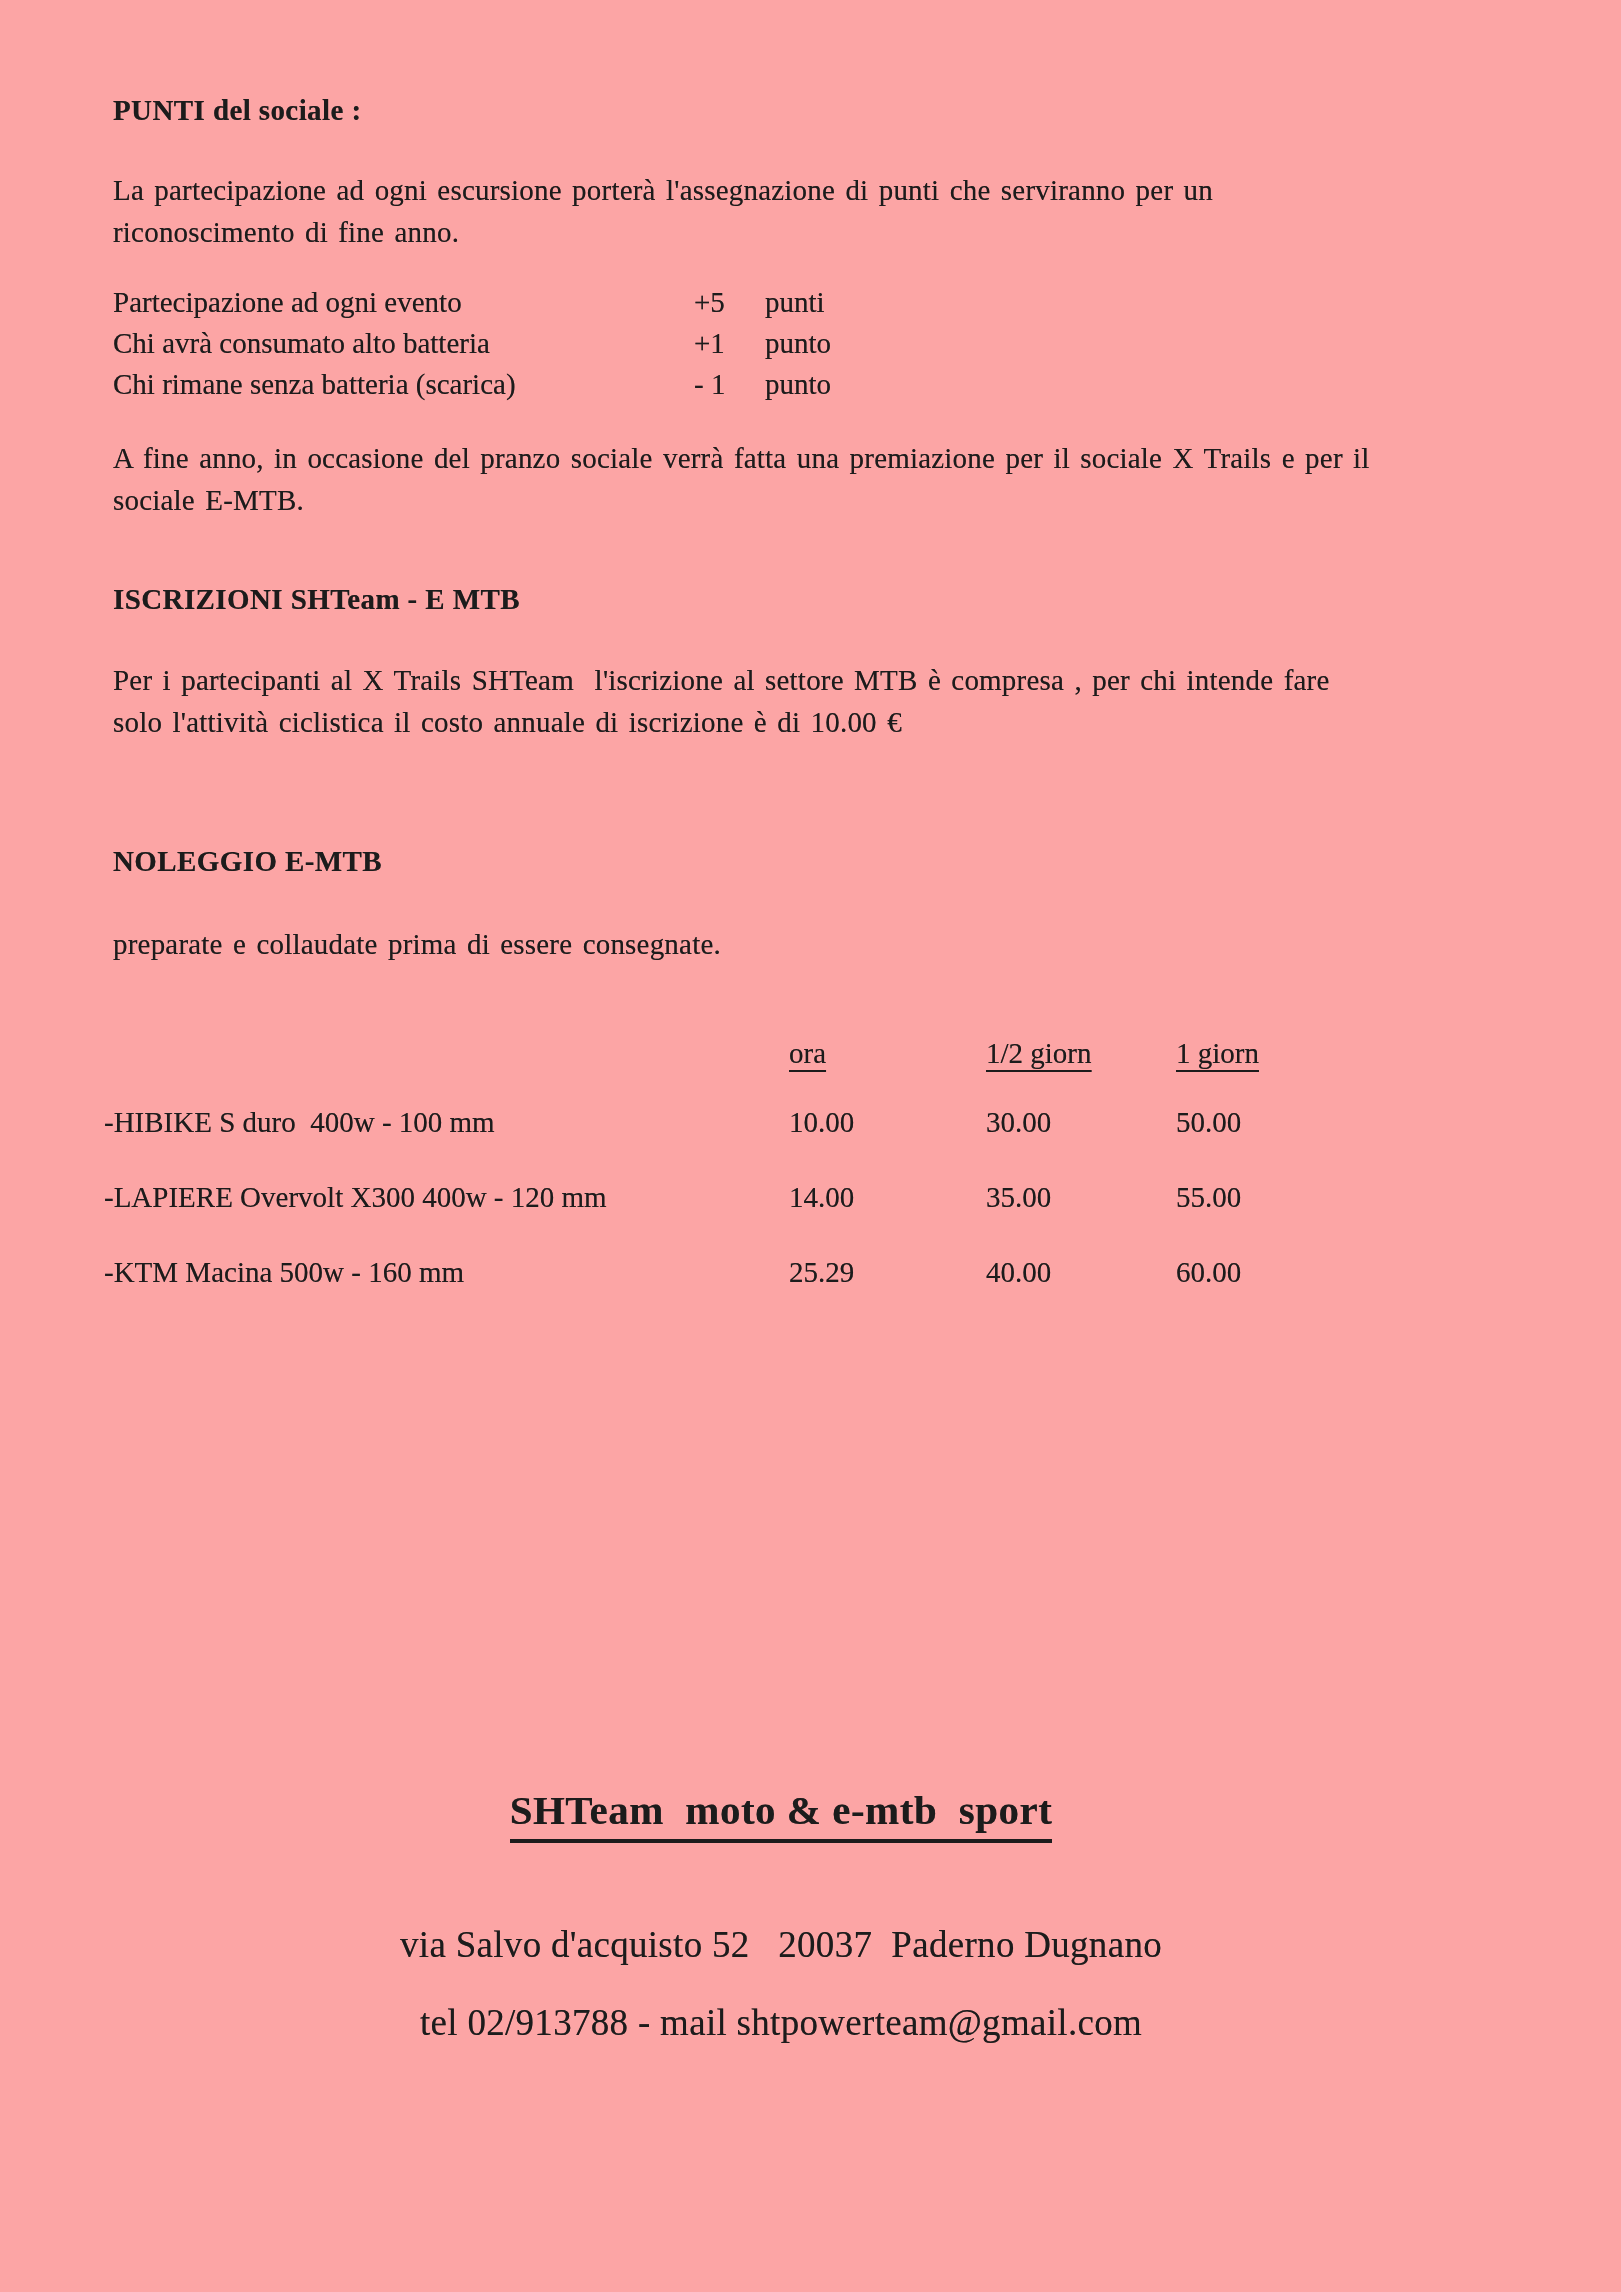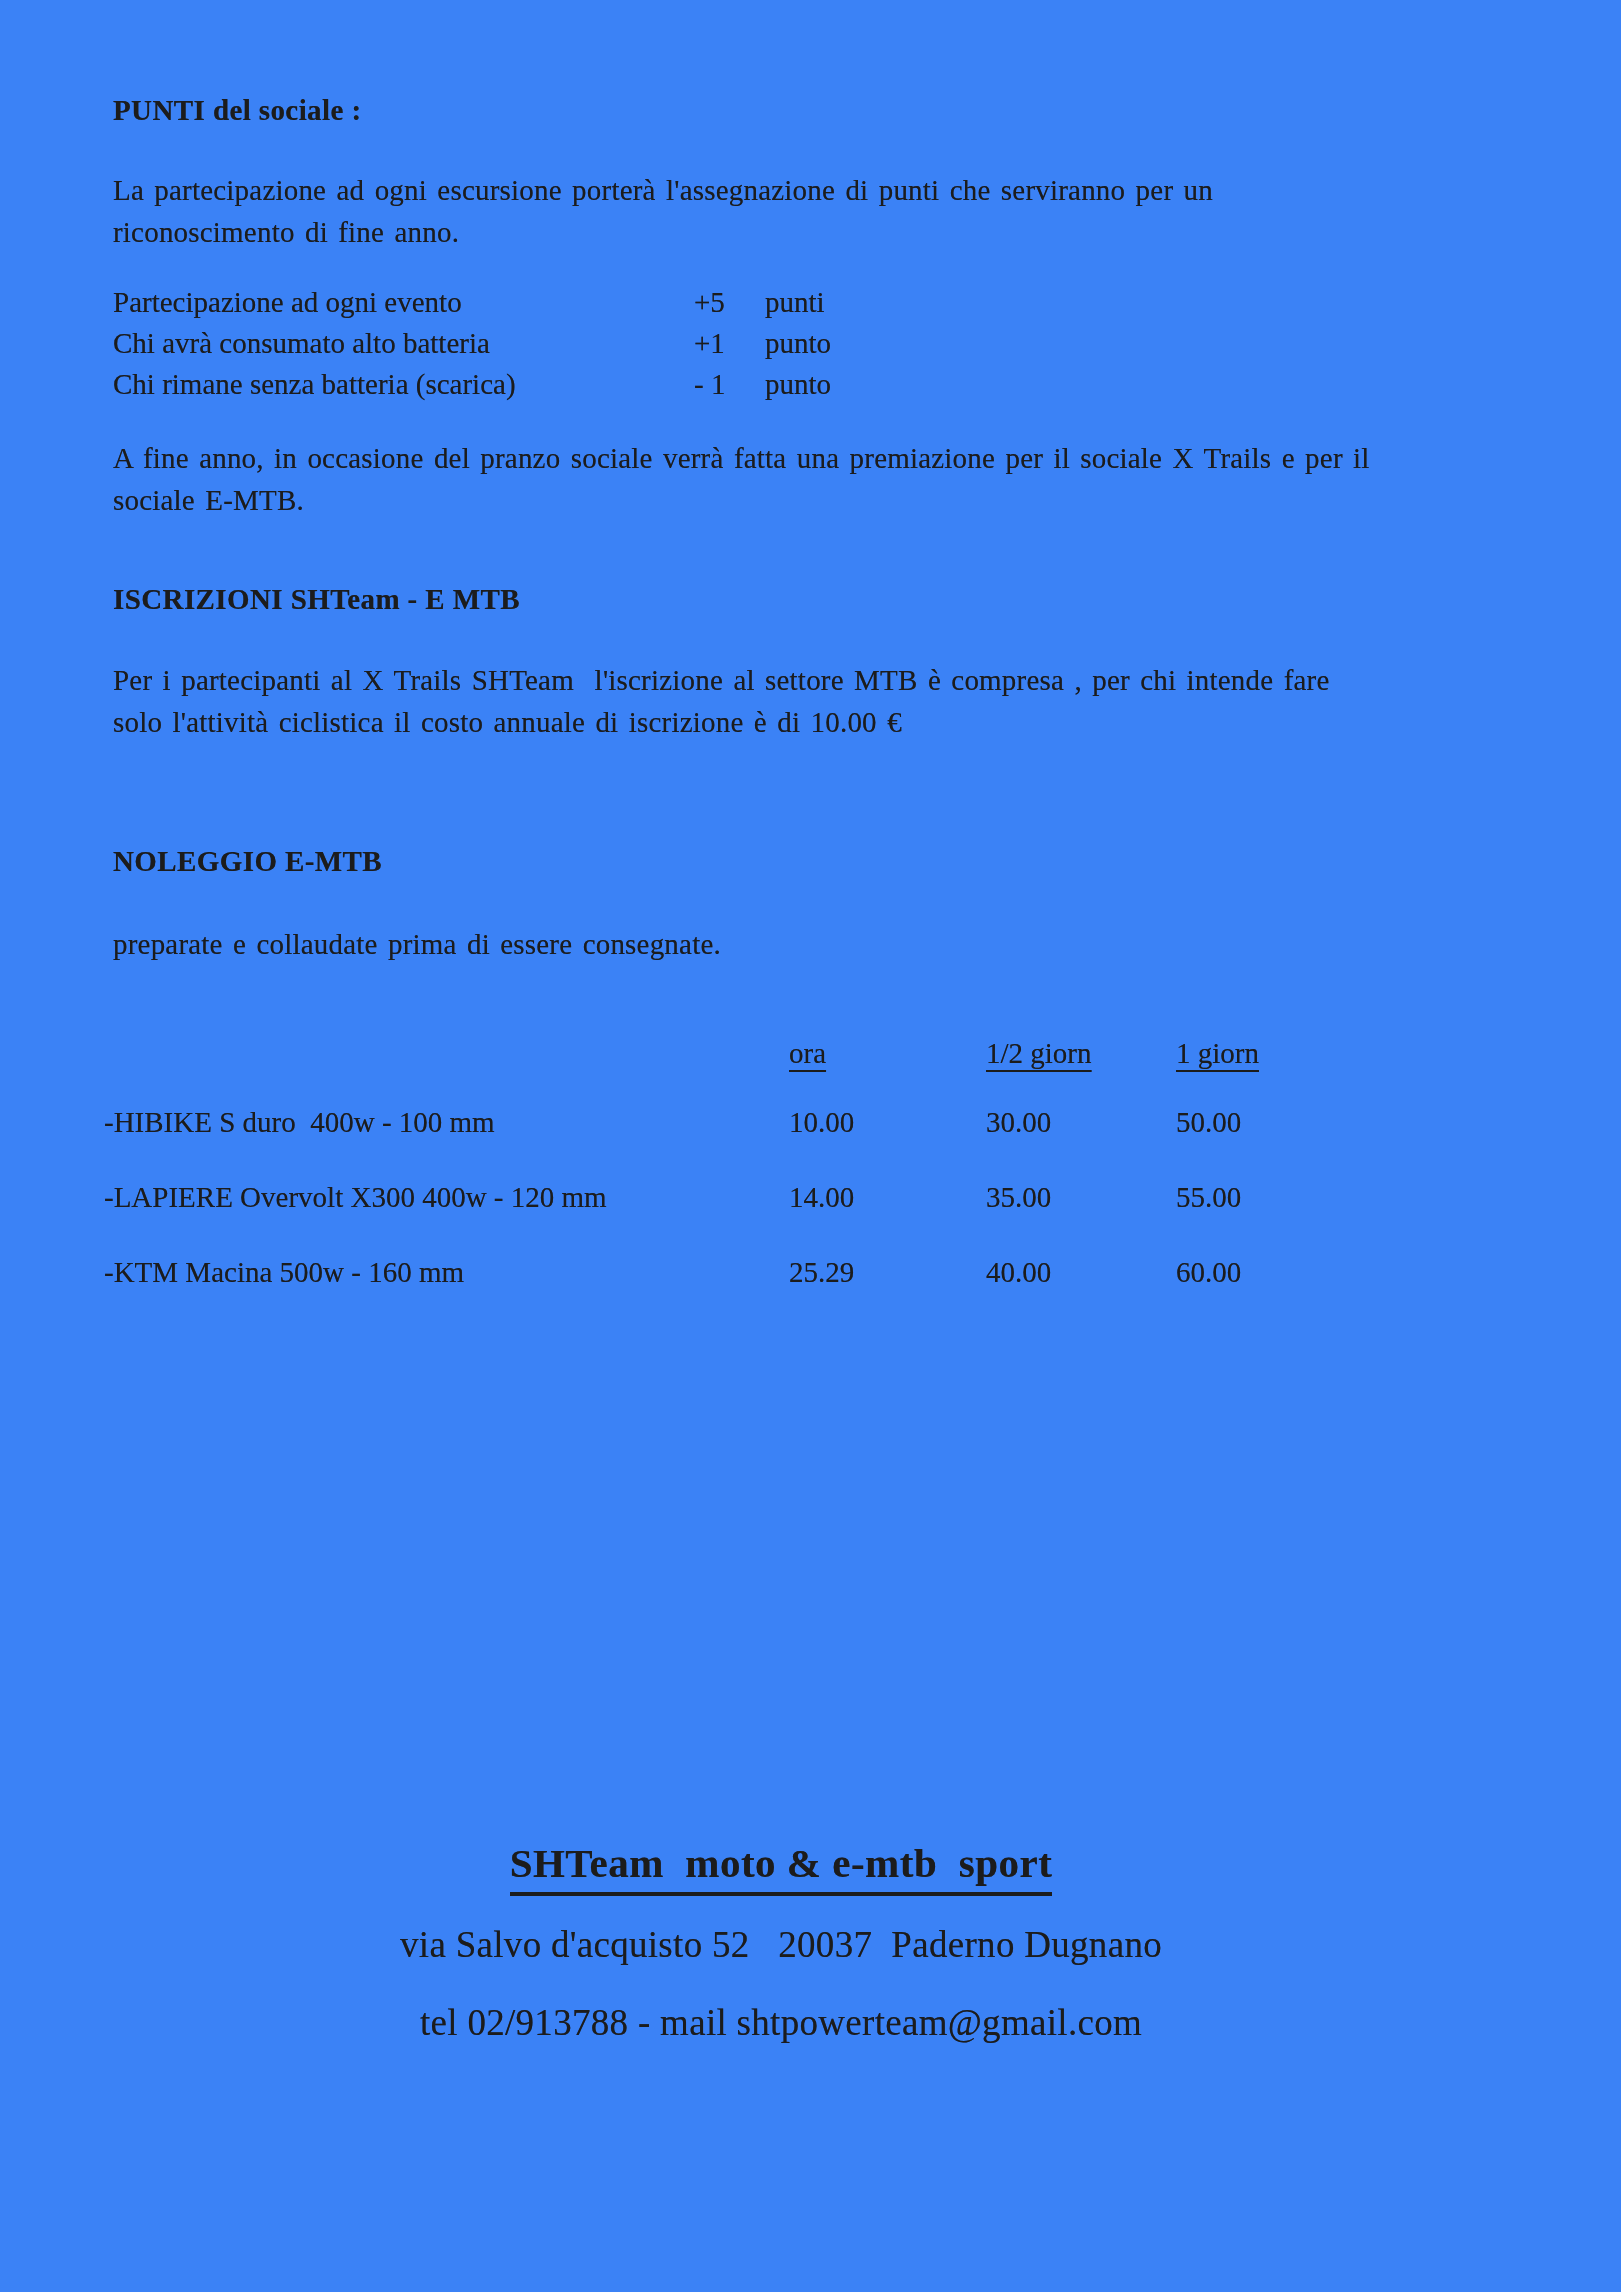--- a/index.html
+++ b/index.html
@@ -2,21 +2,21 @@
 <html><head>
 <meta charset="utf-8">
 <style>
   * { margin: 0; padding: 0; box-sizing: border-box; }
   html, body { background: #e8e8e8; }
   .page {
     position: relative;
     width: 1621px;
     height: 2293px;
     margin: 0 auto;
-    background: #3b82f6;
+    background: #fca5a5;
     overflow: hidden;
     font-family: "Liberation Serif", "DejaVu Serif", serif;
     color: #1c1c1c;
     text-shadow: 0 0 0.6px rgba(20,20,20,0.55);
   }
   .abs { position: absolute; }
   .heading {
     font-weight: bold;
     font-size: 29px;
     letter-spacing: 0.4px;
@@ -139,20 +139,20 @@
     </div>
     <div class="price-row">
       <span class="col-model">-KTM Macina 500w - 160 mm</span>
       <span class="col-ora">25.29</span>
       <span class="col-half">40.00</span>
       <span class="col-day">60.00</span>
     </div>
   </div>
 
 
-  <div class="abs footer" style="top:1839px;">
+  <div class="abs footer" style="top:1786px;">
     <span class="footer-title">SHTeam  moto &amp; e-mtb  sport</span>
   </div>
   <div class="abs footer footer-line" style="top:1923px;">via Salvo d'acquisto 52   20037  Paderno Dugnano</div>
   <div class="abs footer footer-line" style="top:2001px;">tel 02/913788 - mail shtpowerteam@gmail.com</div>
 
 </div>
 
 
 </body></html>

